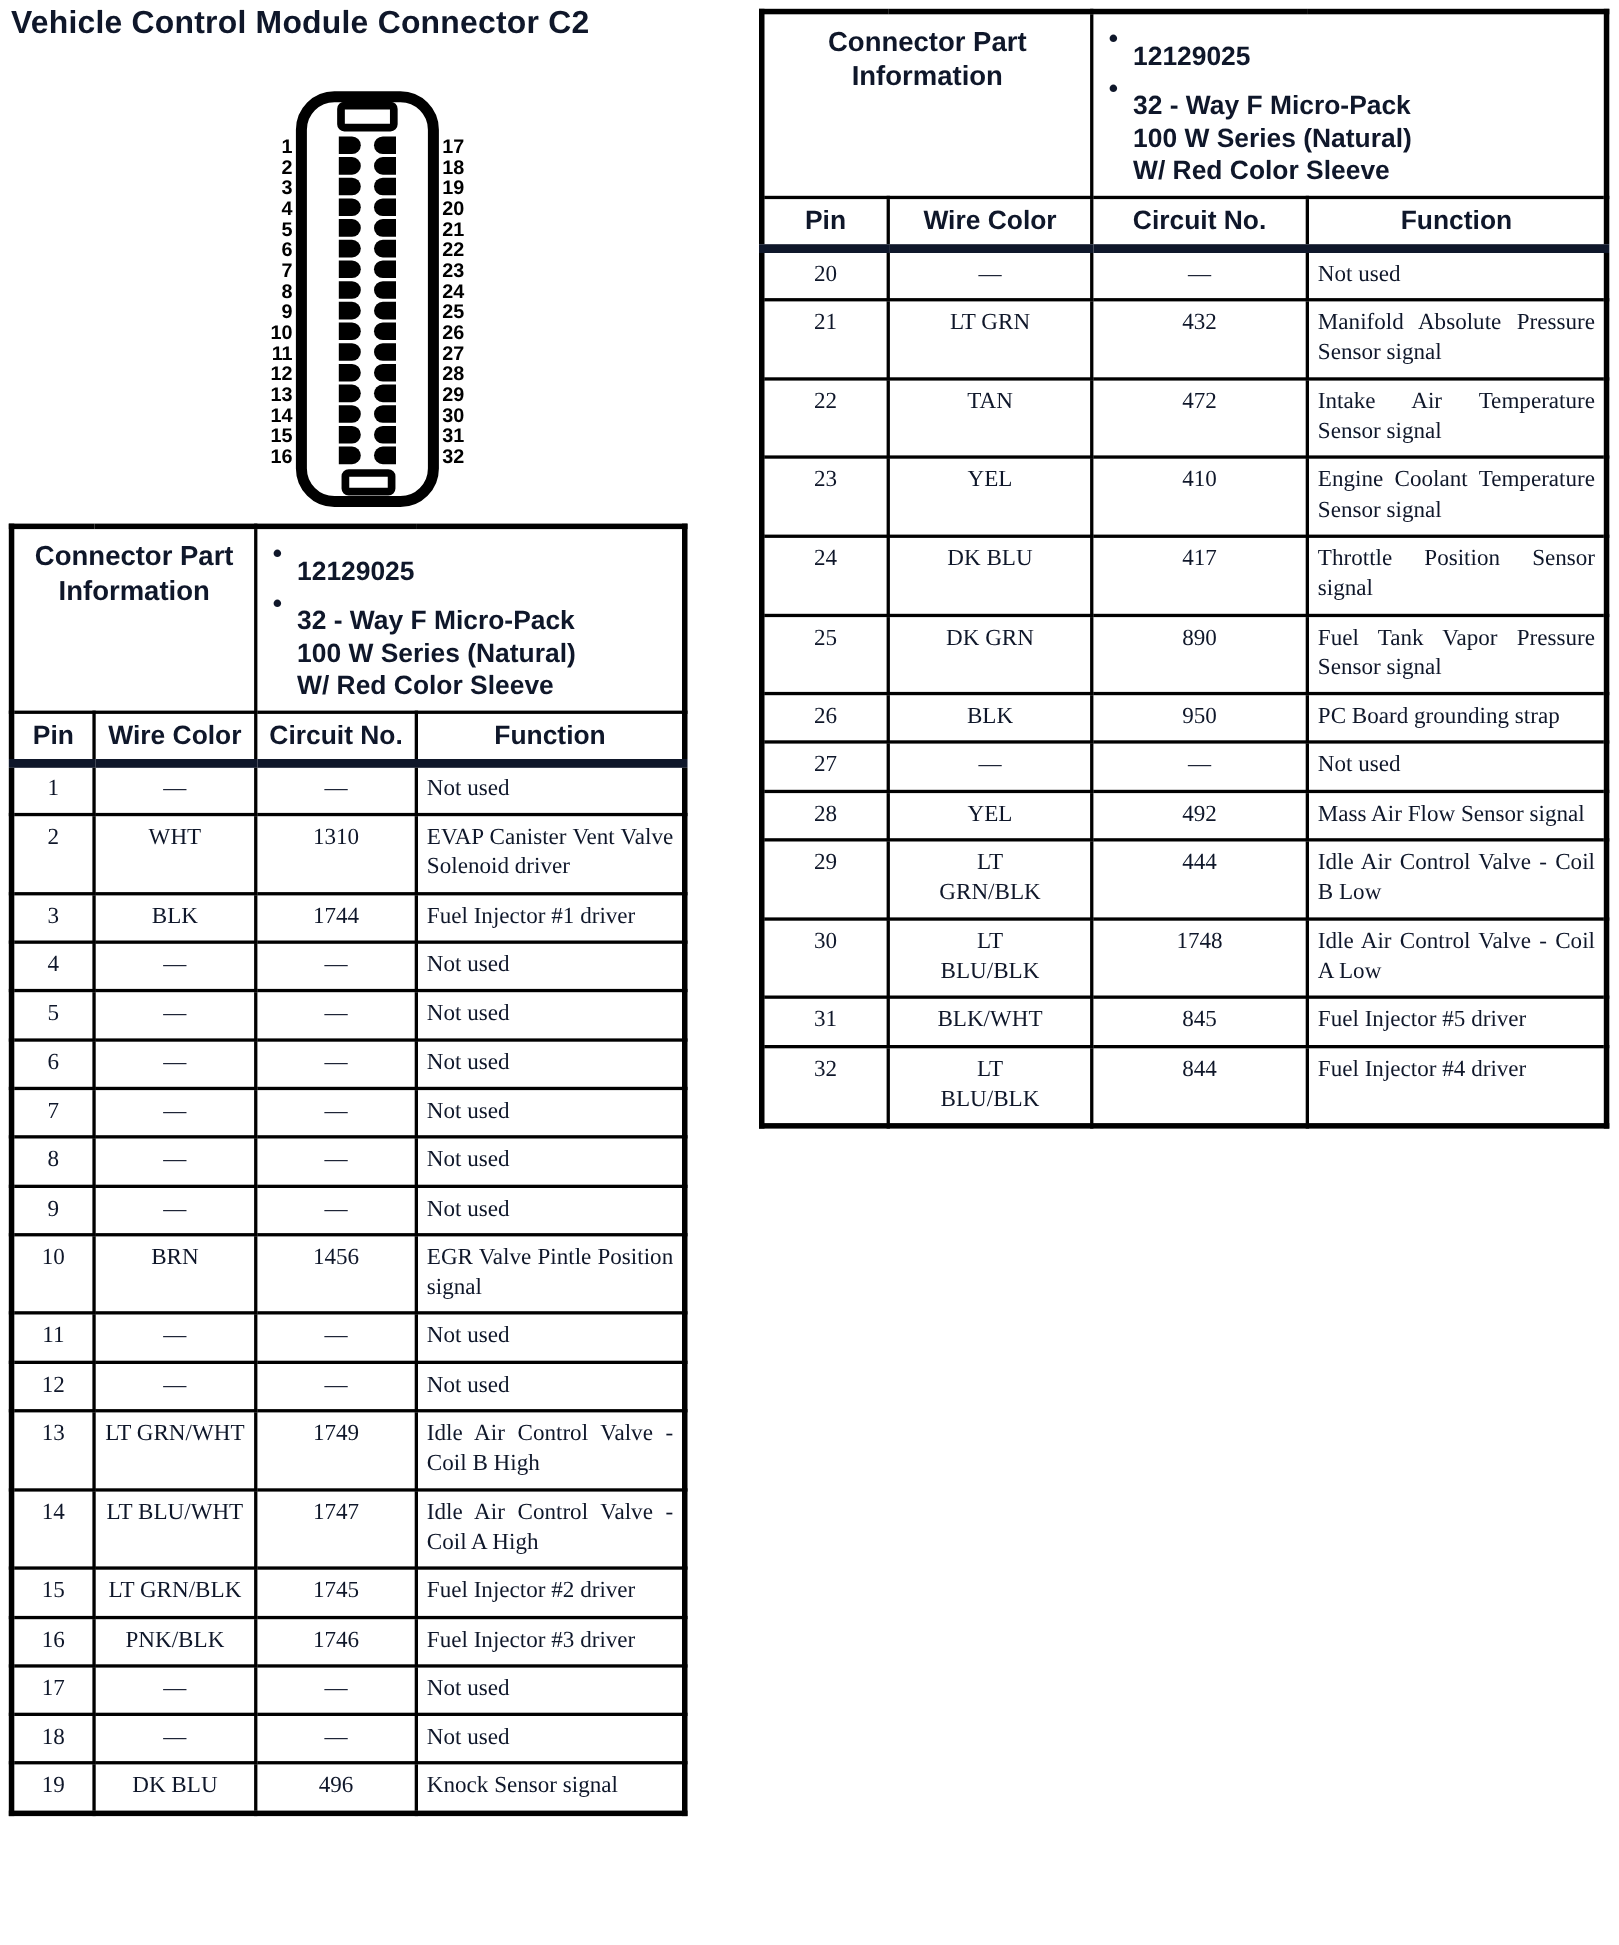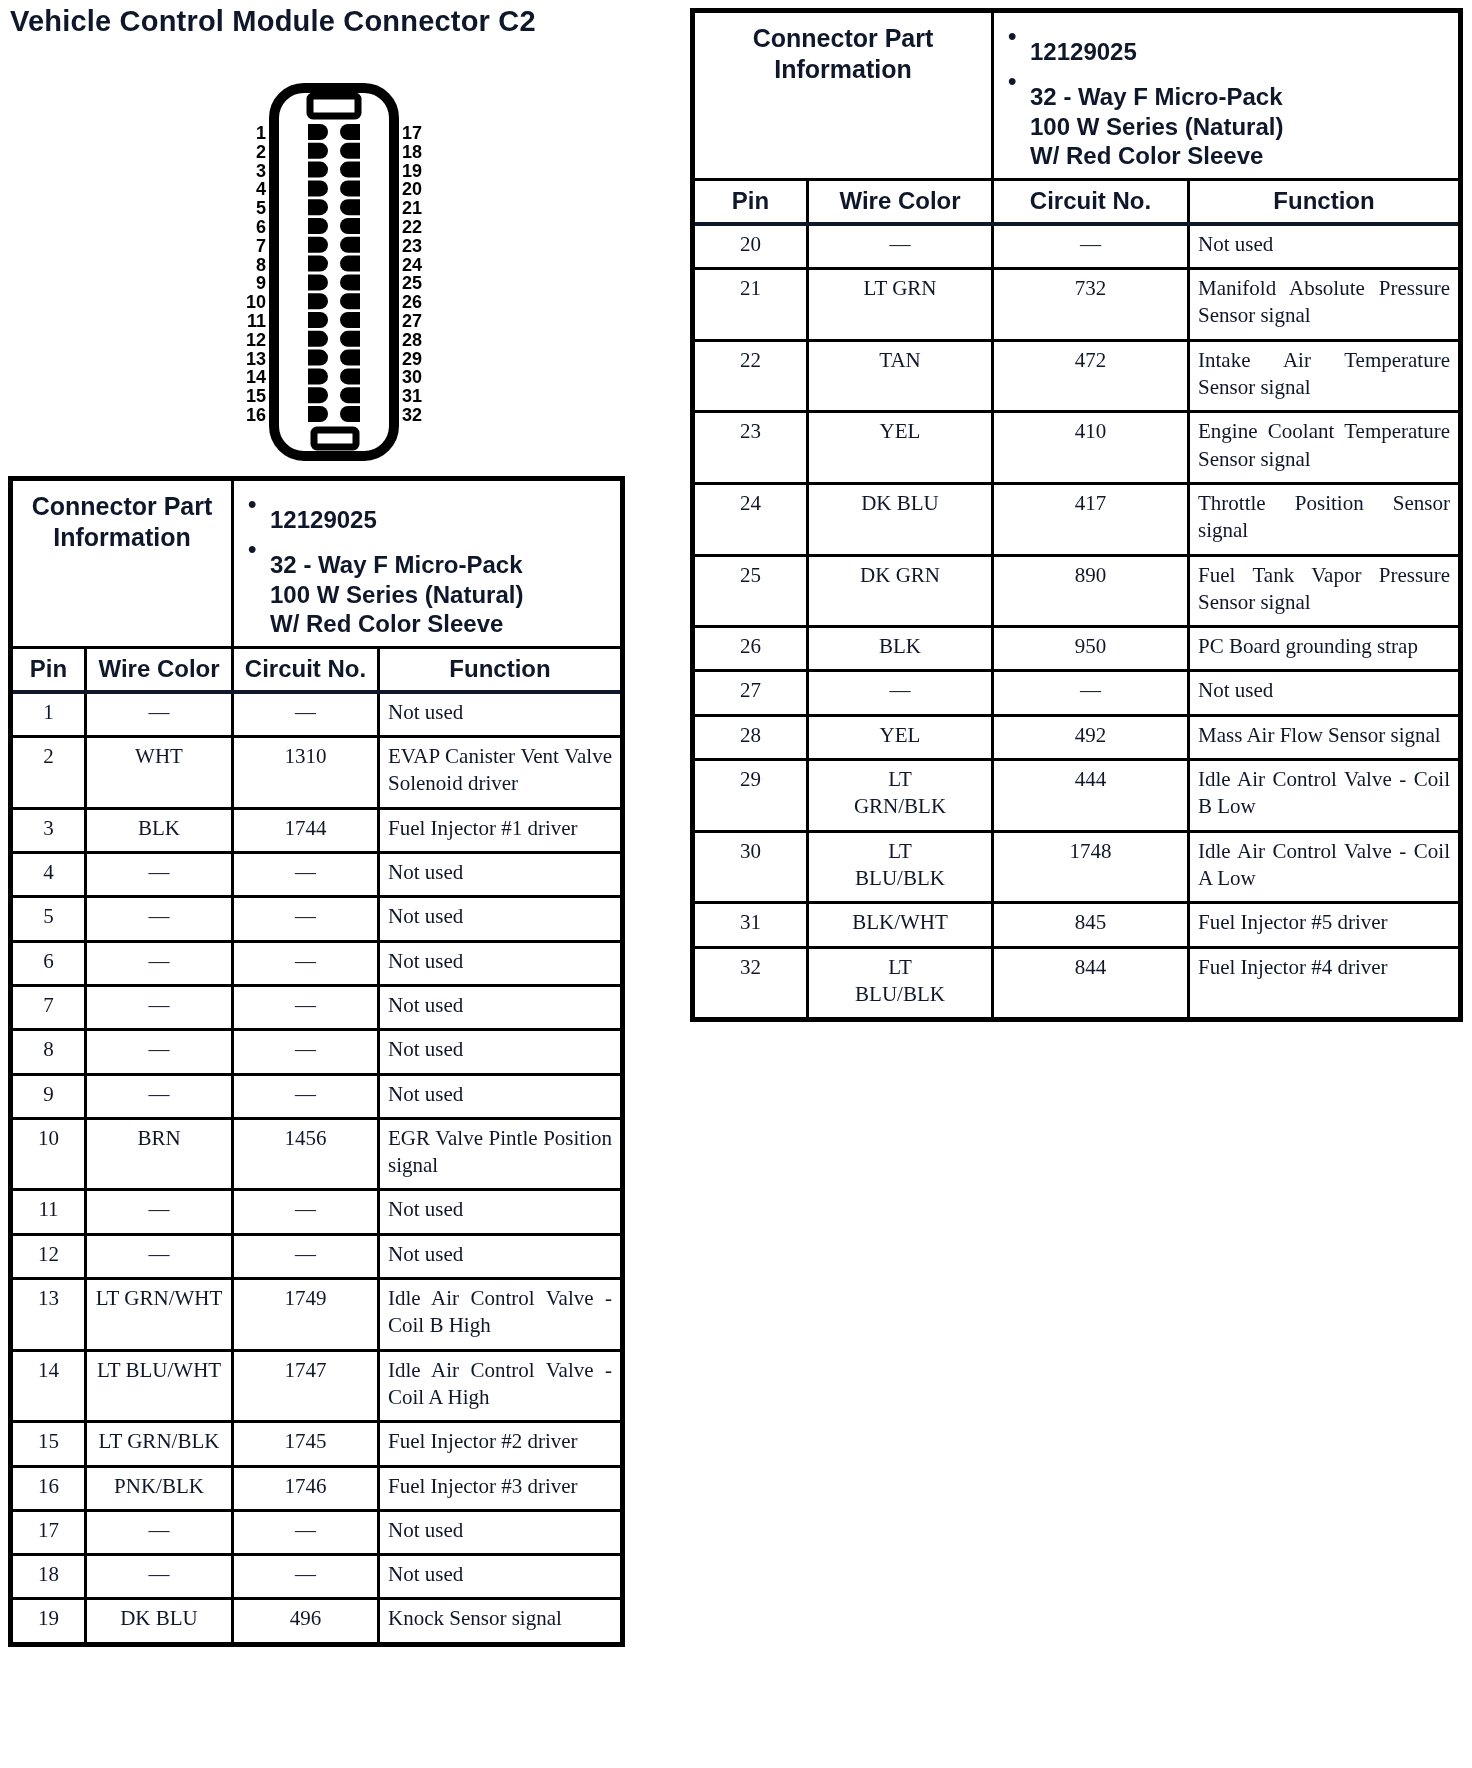--- a/index.html
+++ b/index.html
@@ -46,21 +46,21 @@
     font-weight:bold; font-size:24px; text-align:left;
     padding:8px 6px 8px 14px; line-height:1.22;
     border-bottom:4px solid #000;
   }
   .bullet{ display:flex; }
   .bullet .dot{ width:22px; flex:0 0 22px; }
   .bullet .btxt{ white-space:pre-line;margin-top:16px; }
   tr.cols th{
     font-weight:bold; font-size:24px; text-align:center;
     padding:6px 4px; line-height:1.2; vertical-align:top;
-    border-bottom:4px solid #0f172a;
+    border-bottom:8px solid #0f172a;
   }
   table.pinout td{
     font-family:"Liberation Serif", serif;
     font-size:21px; line-height:1.3;
     padding:5px 8px 9px 8px;
   }
   td.c0{ text-align:center; }
   td.c1{ text-align:center; padding-left:24px; padding-right:24px; }
   table.pinout.right td.c1{ padding-left:40px; padding-right:40px; }
   td.c2{ text-align:center; }
@@ -328,21 +328,21 @@
     <tbody>
         <tr>
           <td class="c0">20</td>
           <td class="c1">—</td>
           <td class="c2">—</td>
           <td class="c3">Not used</td>
         </tr>
         <tr>
           <td class="c0">21</td>
           <td class="c1">LT GRN</td>
-          <td class="c2">732</td>
+          <td class="c2">432</td>
           <td class="c3">Manifold Absolute Pressure Sensor signal</td>
         </tr>
         <tr>
           <td class="c0">22</td>
           <td class="c1">TAN</td>
           <td class="c2">472</td>
           <td class="c3">Intake Air Temperature Sensor signal</td>
         </tr>
         <tr>
           <td class="c0">23</td>

